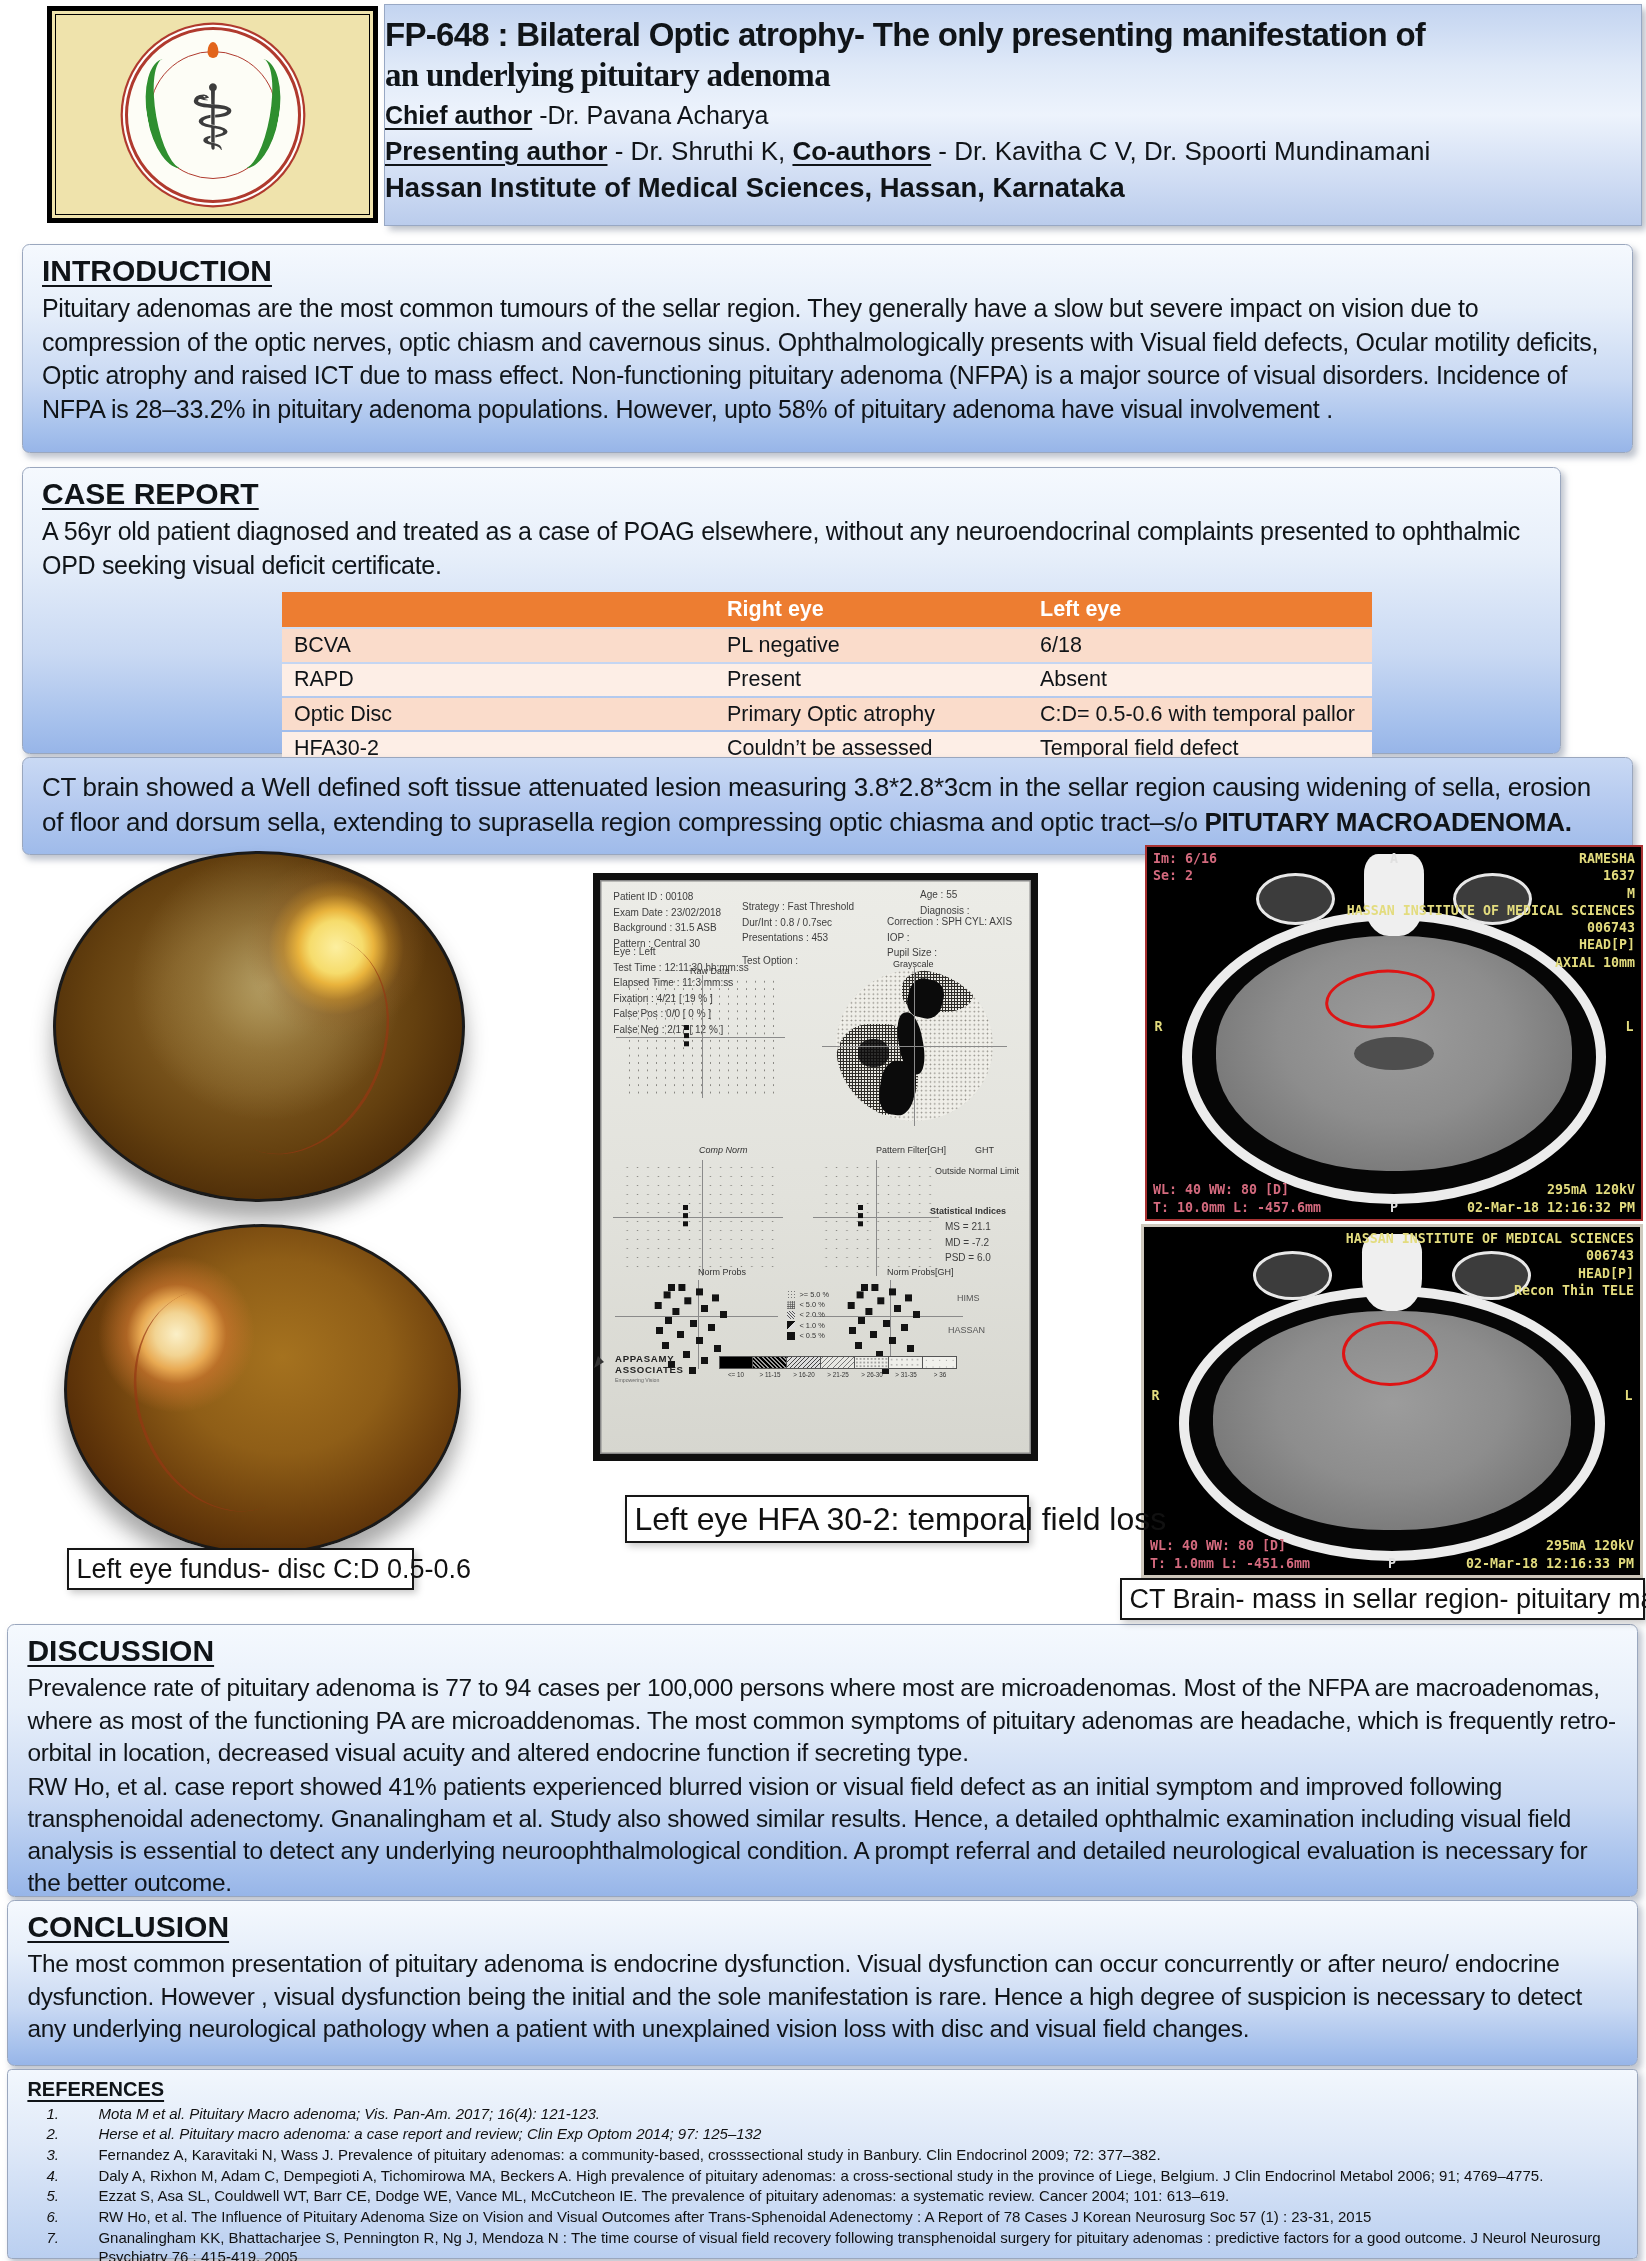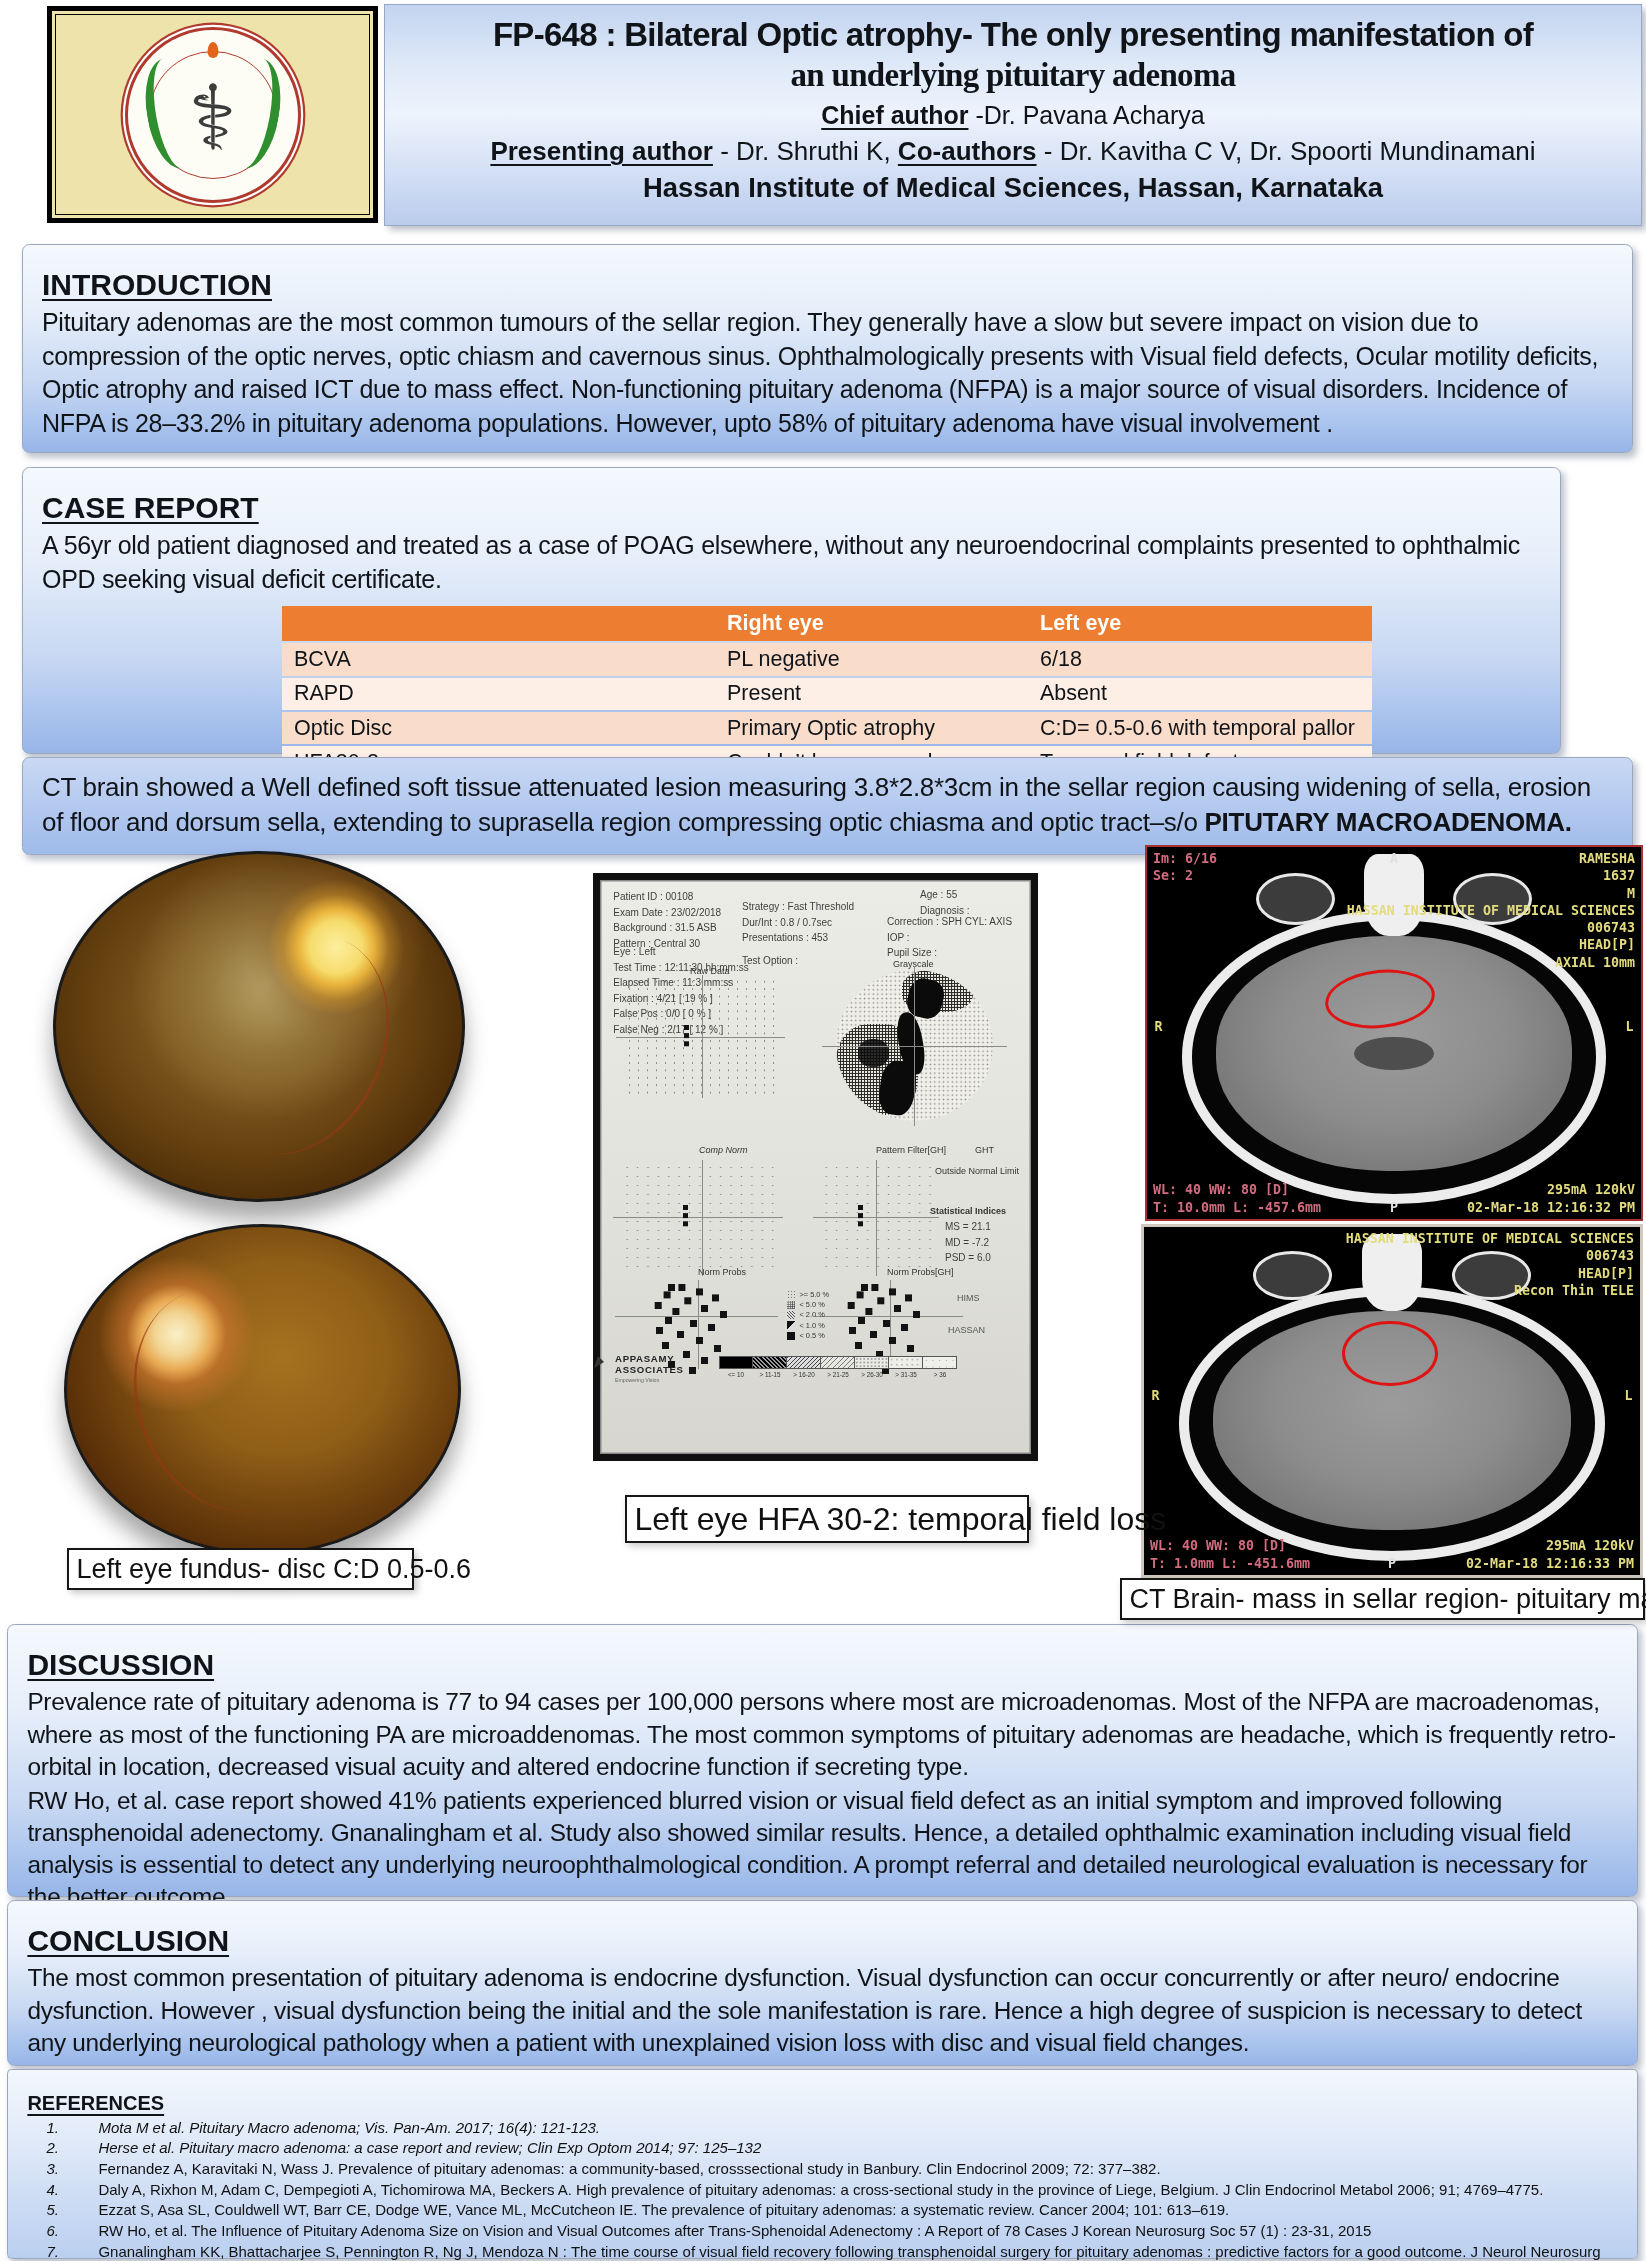--- a/index.html
+++ b/index.html
@@ -9,34 +9,34 @@
   .logo{position:absolute;left:47px;top:6px;width:331px;height:217px;background:#EFE3AC;border:5.2px solid #000;box-sizing:border-box;}
   .logo-inner{position:absolute;inset:3px;border:1.5px solid #000;}
   .emblem{position:absolute;left:50%;top:50%;transform:translate(-50%,-50%);width:170px;height:170px;border-radius:50%;background:#FDFDF6;border:3px solid #B03A2E;box-shadow:0 0 0 2.2px #FFF,0 0 0 4.4px #B03A2E;}
   .emblem-ring{position:absolute;inset:21px;border-radius:50%;border:1.5px solid #B03A2E;}
   .laurel{position:absolute;width:43px;height:111px;top:28px;}
   .laurel.lft{left:19px;border-left:9px solid #2F8F2F;border-radius:50%;transform:rotate(-10deg);}
   .laurel.rgt{right:19px;border-right:9px solid #2F8F2F;border-radius:50%;transform:rotate(10deg);}
   .caduceus{position:absolute;left:50%;top:52%;transform:translate(-50%,-50%);font-size:90px;color:#3C3C3C;line-height:1;}
   .flame{position:absolute;left:50%;top:12px;transform:translateX(-50%);width:11px;height:16.3px;background:#E2641B;border-radius:50% 50% 50% 50%/62% 62% 38% 38%;}
 
-  .titlebox{position:absolute;left:384px;top:4.4px;width:1258px;height:222px;box-sizing:border-box;text-align:center;
+  .titlebox{position:absolute;left:384px;top:4.4px;width:1258px;height:222px;box-sizing:border-box;text-align:left;
     background:linear-gradient(180deg,#C3D4F0 0%,#DFE9F8 28%,#EDF3FC 50%,#CBD9F2 84%,#BACCEC 100%);
     border:1.5px solid #98A8C4;box-shadow:5.2px 5.2px 6.7px rgba(100,110,130,.45);}
   .t1{font-weight:bold;font-size:33px;letter-spacing:-0.7px;margin-top:10.4px;}
   .t2{font-weight:bold;font-size:33px;letter-spacing:-0.7px;margin-top:3px;font-family:Liberation Serif, serif;}
   .aline{font-size:25px;margin-top:7.4px;}
   .aline2{font-size:26px;margin-top:6px;}
   .inst{font-size:27.4px;font-weight:bold;margin-top:4.4px;}
   .u{font-weight:bold;text-decoration:underline;text-decoration-thickness:2.2px;text-underline-offset:4.4px;}
 
   
   .panel{position:absolute;box-sizing:border-box;border:1.5px solid #9AA7BE;border-radius:7.4px;
     background:linear-gradient(180deg,#F5F9FE 0%,#E7EFFA 30%,#C9D9F3 65%,#A5C0EC 90%,#97B5E8 100%);
-    box-shadow:3.7px 4.4px 6px rgba(130,140,160,.5);padding:20px 19px;}
+    box-shadow:3.7px 4.4px 6px rgba(130,140,160,.5);padding:6px 19px;}
   .phead{font-size:30px;font-weight:bold;text-decoration:underline;text-decoration-thickness:2.2px;text-underline-offset:4.4px;margin:3px 0 4.4px 0;}
   .pbody{font-size:25px;line-height:1.34;letter-spacing:-0.3px;margin:1.5px 0;}
   #intro{left:22px;top:244px;width:1611px;height:209px;}
   #case{left:22px;top:467px;width:1539px;height:287px;}
   #ctline{left:22px;top:757px;width:1611px;height:98px;background:linear-gradient(180deg,#C9D9F4 0%,#B4C9EF 50%,#9FBBEA 100%);padding-top:10.4px;}
   #ctline .pbody{font-size:26px;}
   #discussion{left:7.4px;top:1624px;width:1631px;height:273px;}
   #discussion .pbody{font-size:24.4px;line-height:1.32;}
   #conclusion{left:7.4px;top:1900px;width:1631px;height:166px;}
   #conclusion .pbody{font-size:24.4px;line-height:1.32;}

